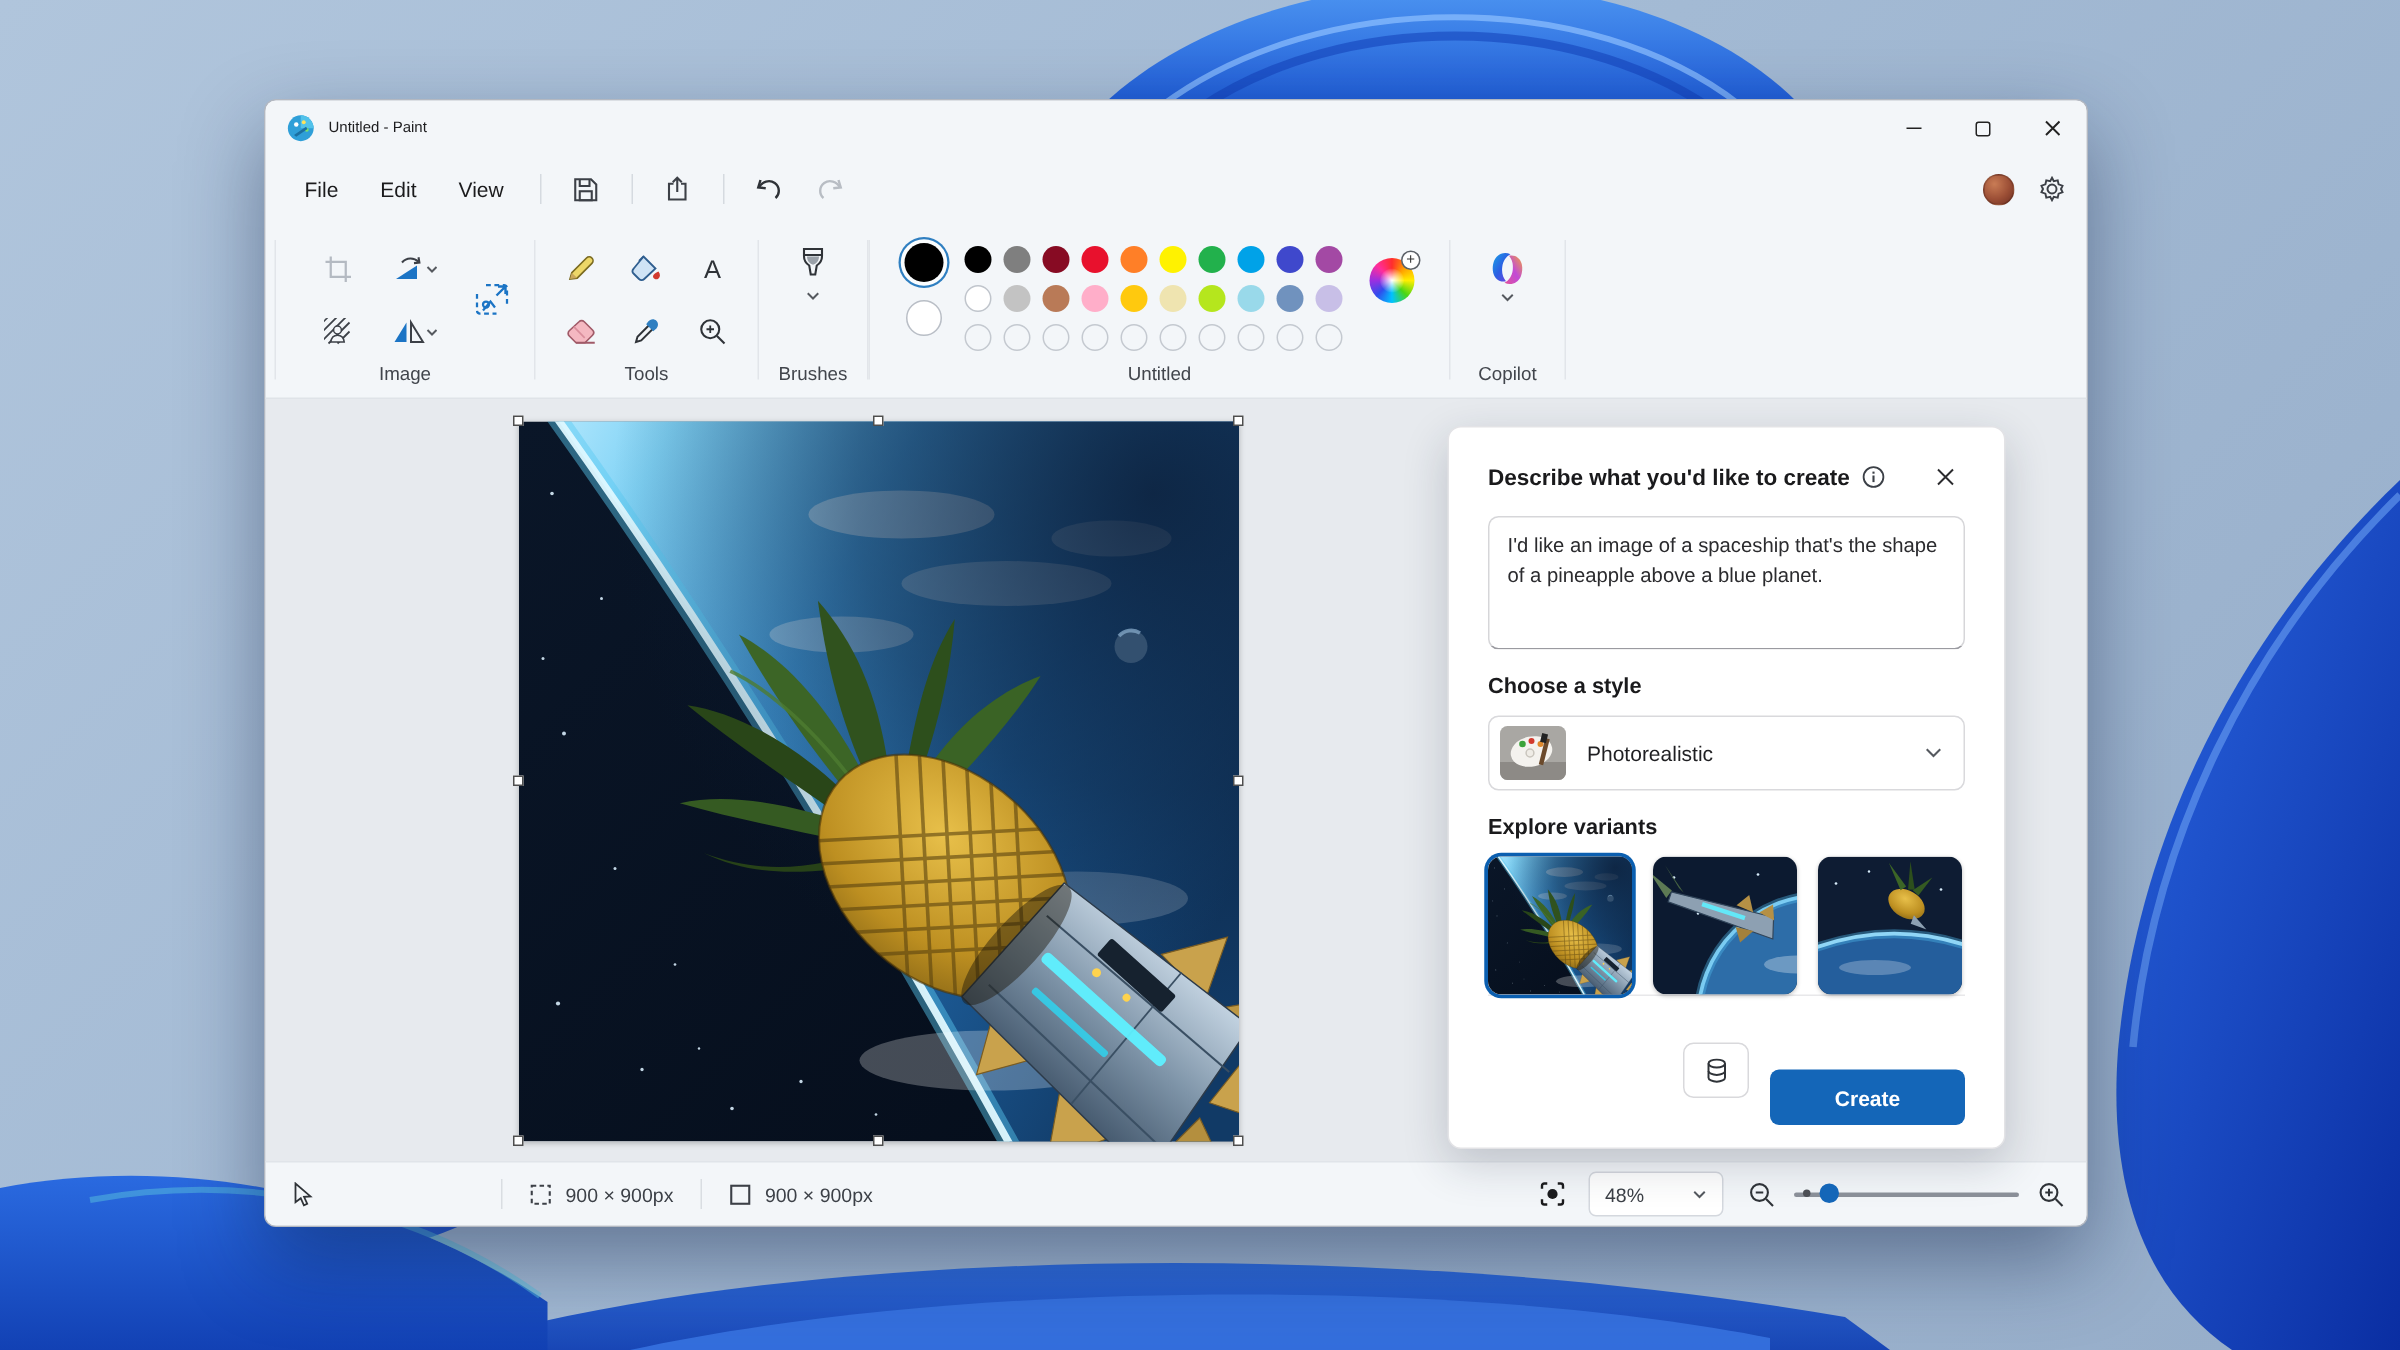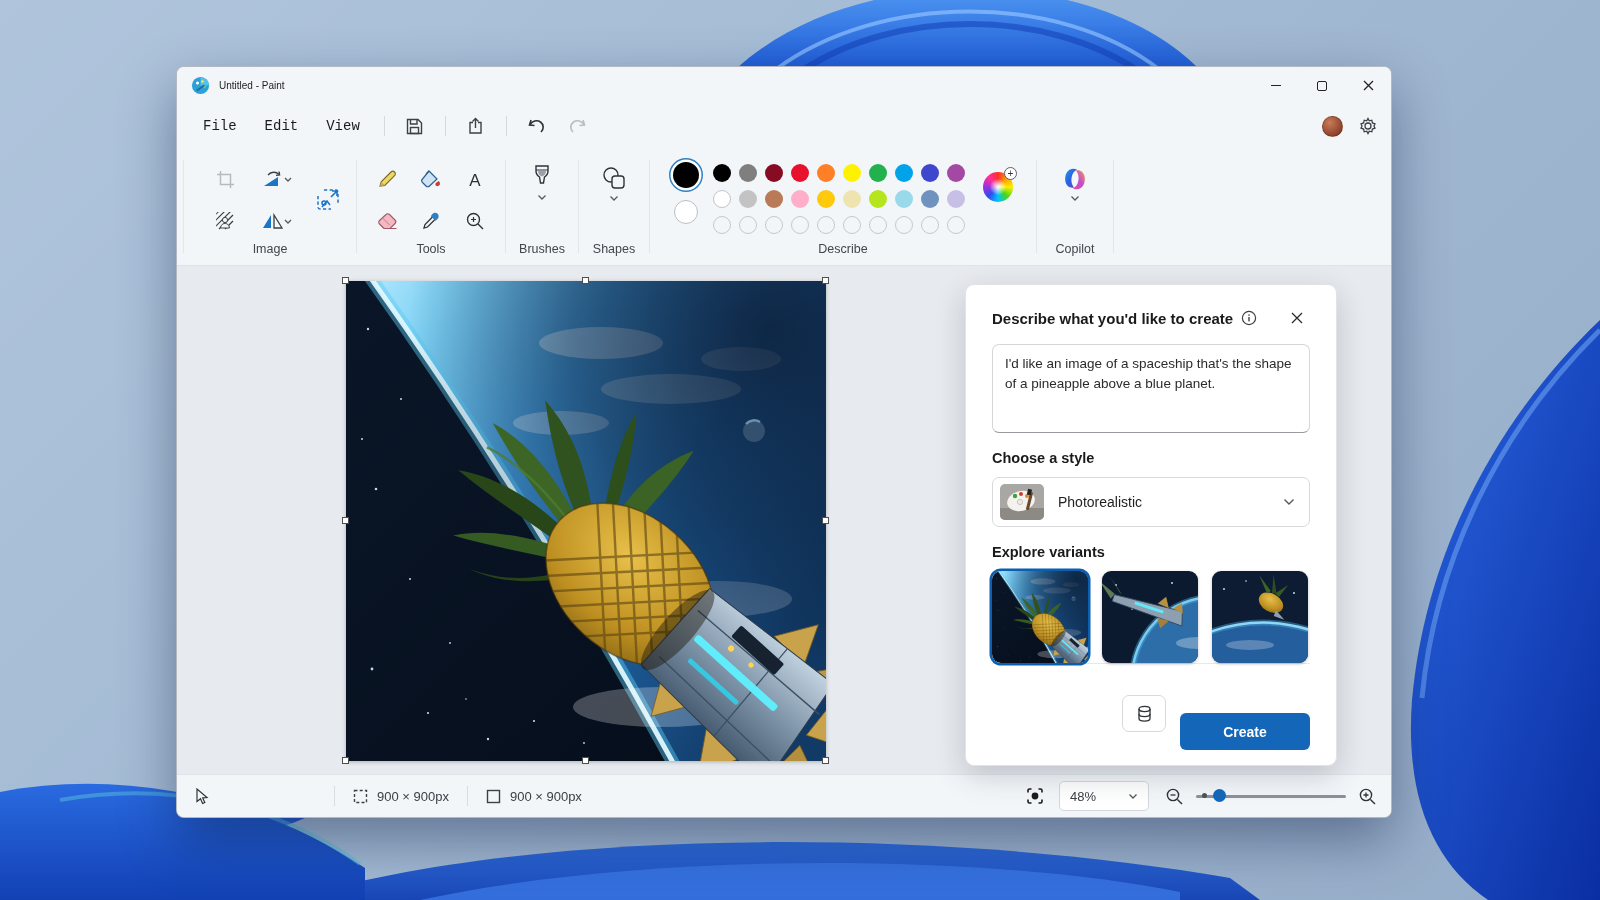--- a/index.html
+++ b/index.html
@@ -15,21 +15,21 @@
          background:#f3f6f9; border:1px solid rgba(60,70,90,.35); border-radius:8px;
          box-shadow:0 22px 55px rgba(10,25,60,.42); display:flex; flex-direction:column; overflow:hidden; }
 
   .titlebar { height:37px; display:flex; align-items:center; padding-left:14px; background:#f3f6f9; }
   .title-text { font-size:10px; color:#1d1d1f; margin-left:9px; }
   .win-controls { margin-left:auto; display:flex; height:100%; }
   .win-btn { width:46px; height:100%; display:flex; align-items:center; justify-content:center; }
   .min-glyph { width:10px; height:1.3px; background:#222; }
   .max-glyph { width:10px; height:10px; border:1.3px solid #222; border-radius:2px; }
 
-  .menubar { height:44px; display:flex; align-items:center; padding:0 14px 0 12px; background:#f3f6f9;font-family:Liberation Mono, monospace; }
+  .menubar { height:44px; display:flex; align-items:center; padding:0 14px 0 12px; background:#f3f6f9; }
   .menu-item { font-size:14px; color:#1b1b1d; padding:6px 14px; border-radius:5px; }
   .mb-divider { width:1px; height:20px; background:#d5dae0; margin:0 10px; }
   .icon-btn { width:34px; height:32px; display:flex; align-items:center; justify-content:center; border-radius:5px; margin:0 3px; }
   .menubar-right { margin-left:auto; display:flex; align-items:center; gap:16px; }
   .avatar { width:21px; height:21px; border-radius:50%;
             background:radial-gradient(circle at 35% 30%,#c97c55 0%,#9c4f36 55%,#6e2f22 100%);
             border:1px solid rgba(0,0,0,.15); }
 
   
   .ribbon { height:118px; display:flex; align-items:stretch; padding:0 6px; background:#f3f6f9;
@@ -506,32 +506,20 @@
         </svg>
       </div>
       <svg width="10" height="7" viewBox="0 0 10 7" style="margin-top:4px">
           <path d="M1.5,1.5 L5,5 L8.5,1.5" fill="none" stroke="#55595f" stroke-width="1.3"></path>
         </svg>
       <span class="rgroup-label">Brushes</span>
     </div>
 
     <div class="rdivider"></div>
 
-    <div class="rgroup" style="width:70px">
-      <div class="small-chip" style="margin-top:8px">
-        <svg width="26" height="24" viewBox="0 0 26 24" fill="none" stroke="#2f3338" stroke-width="1.4">
-          <circle cx="10" cy="9" r="7"></circle>
-            <rect x="11" y="10" width="12" height="12" rx="3" fill="#f3f6f9"></rect>
-        </svg>
-      </div>
-      <svg width="10" height="7" viewBox="0 0 10 7" style="margin-top:5px">
-          <path d="M1.5,1.5 L5,5 L8.5,1.5" fill="none" stroke="#55595f" stroke-width="1.3"></path>
-        </svg>
-      <span class="rgroup-label">Shapes</span>
-    </div>
 
     <div class="rdivider"></div>
 
     <div class="rgroup" style="width:386px">
       <div class="colours-wrap">
         <div class="cur-cols">
           <div class="c1"></div>
           <div class="c2"></div>
         </div>
         <div>
@@ -570,21 +558,21 @@
               <div class="swatch empty"></div>
               <div class="swatch empty"></div>
               <div class="swatch empty"></div>
             </div>
         </div>
         <div class="wheel-wrap">
           <div class="wheel"></div>
           <div class="wheel-plus">+</div>
         </div>
       </div>
-      <span class="rgroup-label">Describe</span>
+      <span class="rgroup-label">Untitled</span>
     </div>
 
     <div class="rdivider"></div>
 
     <div class="rgroup" style="width:76px">
       <div class="small-chip" style="margin-top:8px">
         <svg width="28" height="26" viewBox="0 0 28 26">
           <defs>
             <linearGradient id="cpl" x1="0" y1="0" x2="1" y2="1">
               <stop offset="0" stop-color="#19a1e6"></stop>

